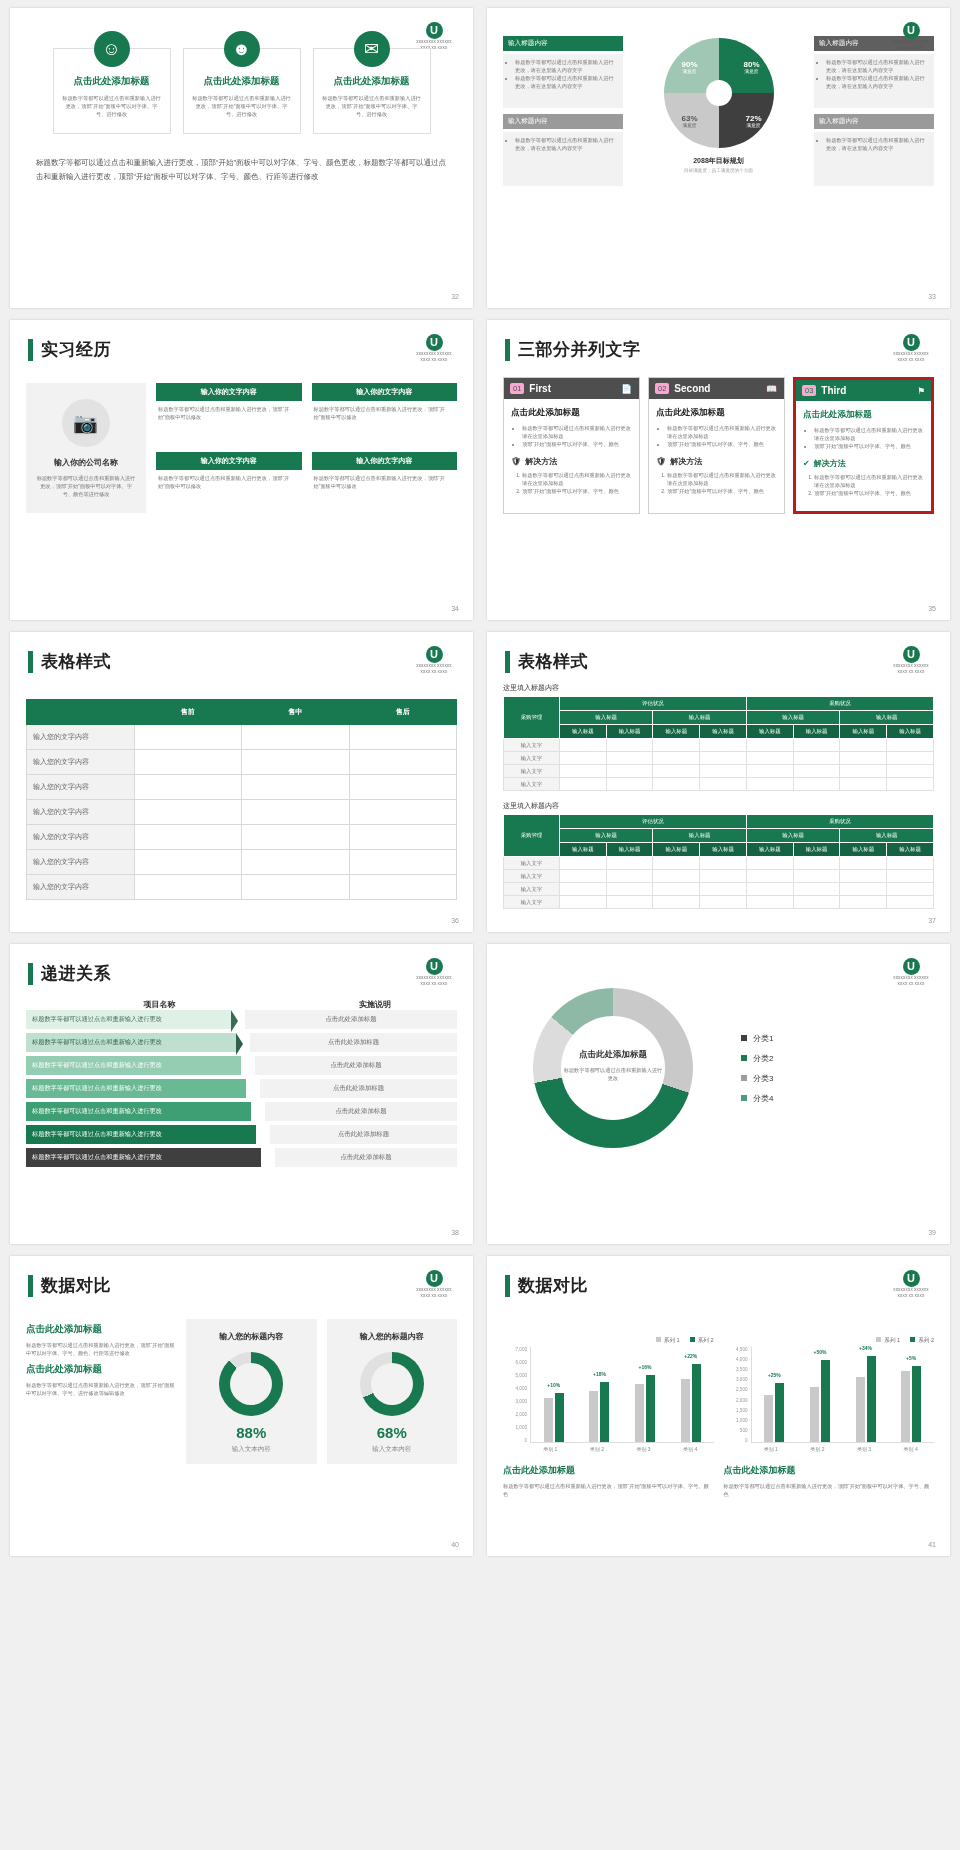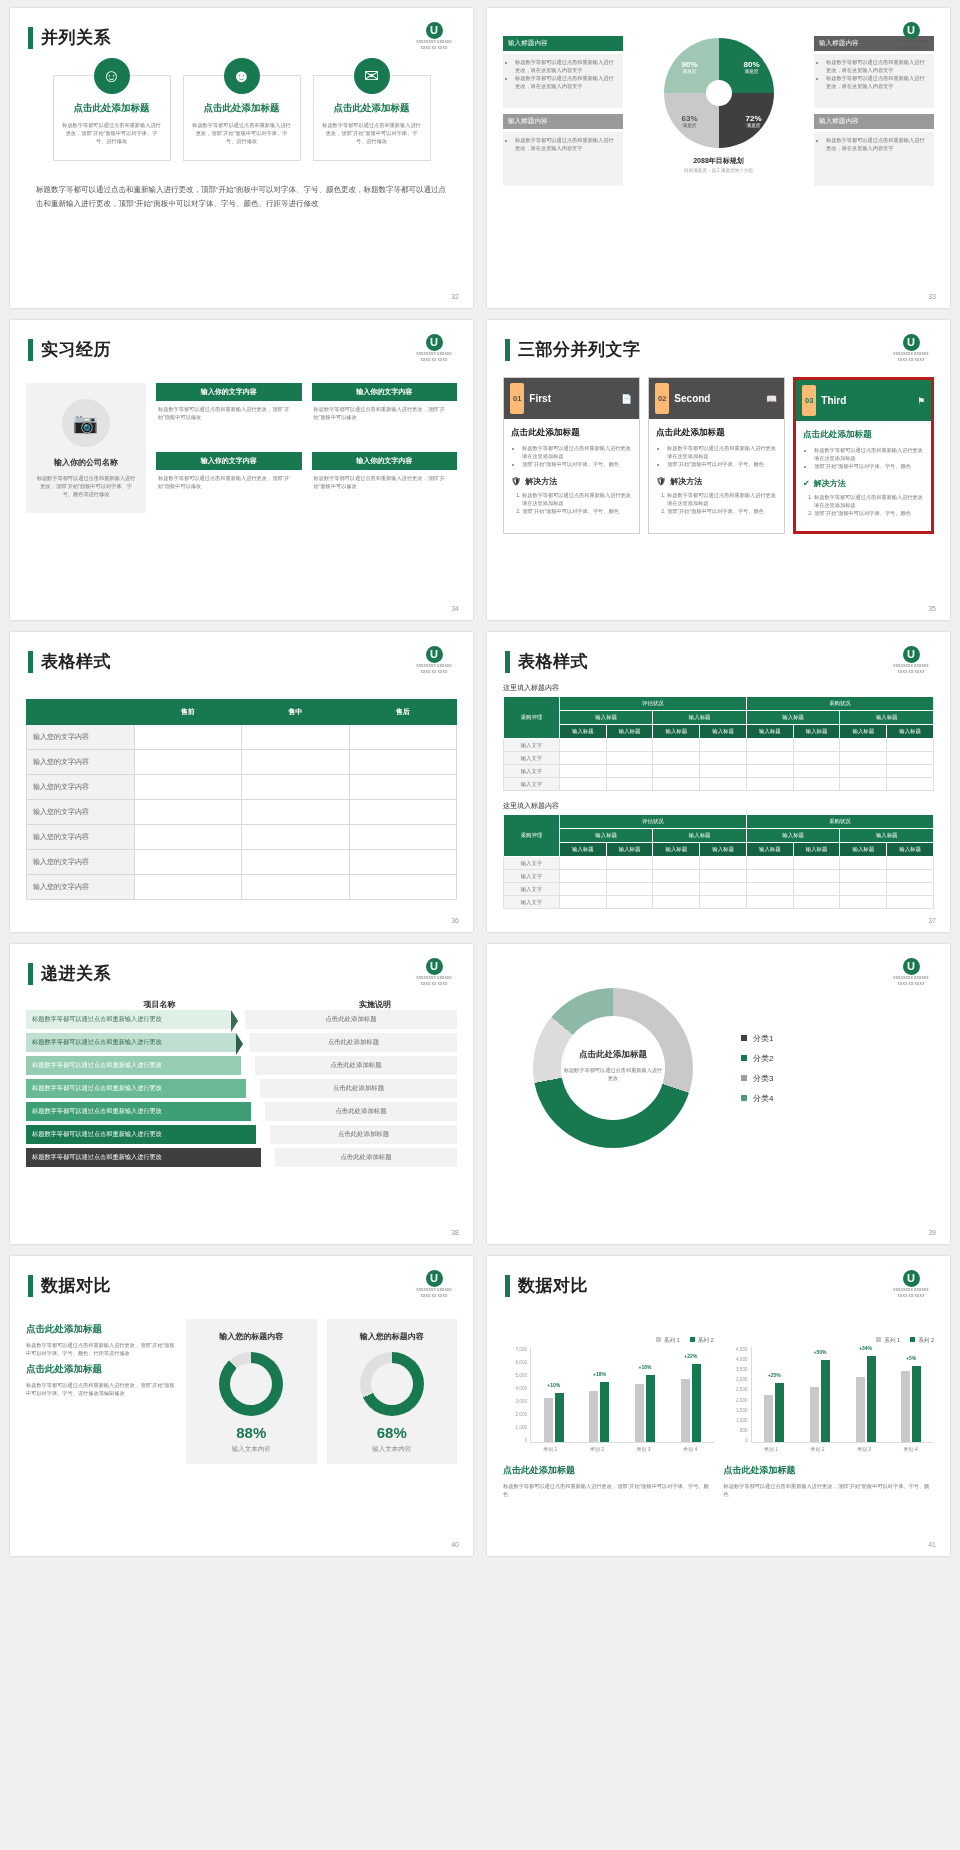--- a/index.html
+++ b/index.html
@@ -47,21 +47,21 @@
   .s34-right{flex:1;display:grid;grid-template-columns:1fr 1fr;gap:8px 10px;}
   .s34-item h5{margin:0;background:#18784f;color:#fff;font-size:7px;text-align:center;padding:4px 0;}
   .s34-item p{margin:4px 2px 0;}
 
   
   .s35{display:flex;gap:8px;margin-top:16px;}
   .s35-c{flex:1;border:1px solid #cfcfcf;padding:0 0 8px;box-sizing:border-box;}
   .s35-c.act{border:3px solid #b91c1c;}
   .s35-head{background:#4e4e4e;color:#fff;display:flex;align-items:center;gap:5px;padding:5px 6px;}
   .s35-c.act .s35-head{background:#18784f;}
-  .s35-num{background:#fdba74;color:#4e4e4e;font-size:7.5px;font-weight:bold;border-radius:2px;padding:11px 3px;}
+  .s35-num{background:#f9a8d4;color:#4e4e4e;font-size:7.5px;font-weight:normal;border-radius:2px;padding:1px 3px;}
   .s35-c.act .s35-num{color:#18784f;}
   .s35-en{font-size:10px;font-weight:bold;}
   .s35-ic{margin-left:auto;font-size:9px;}
   .s35-body{padding:6px 7px;}
   .s35-body h5{margin:2px 0 5px;font-size:8.6px;color:#222;}
   .s35-c.act .s35-body h5{color:#18784f;}
   .s35-sub{display:flex;align-items:center;gap:4px;margin:8px 0 4px;font-size:8px;font-weight:bold;}
   .s35-c.act .s35-sub{color:#18784f;}
   .s35-body ol,.s35-body ul{margin:0;padding-left:11px;}
 
@@ -126,24 +126,20 @@
   .dlt{position:absolute;top:-11px;left:50%;transform:translateX(-50%);font-size:5px;color:#18784f;font-weight:bold;white-space:nowrap;}
   .xax{display:flex;justify-content:space-around;font-size:5px;color:#888;margin-left:24px;padding-top:3px;}
   .s41-foot h4{font-size:9px;color:#18784f;margin:12px 0 4px;}
 </style>
 </head>
 <body>
 
 <div class="deck">
 
   <div class="slide">
-    <div class="stitle">
-      <span class="bar"></span>
-      <span class="txt">并列关系</span>
-    </div>
     <div class="logo">
       <div class="ring">U</div>
       <div class="l1">XXXXXXXX XXXXXX</div>
       <div class="l1">XXXX XX XXXX</div>
     </div>
     <div class="s32-cards">
       <div class="s32-card">
         <div class="s32-ic">☺</div>
         <h4>点击此处添加标题</h4>
         <p class="tiny">标题数字等都可以通过点击和重新输入进行更改，顶部“开始”面板中可以对字体、字号、进行修改</p>

